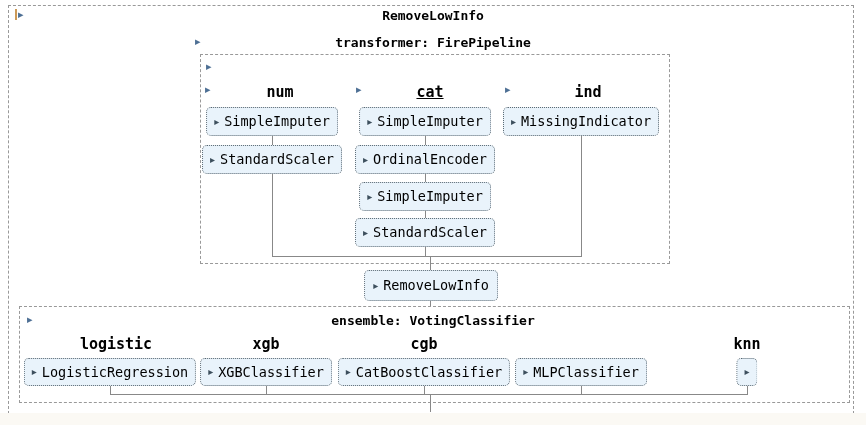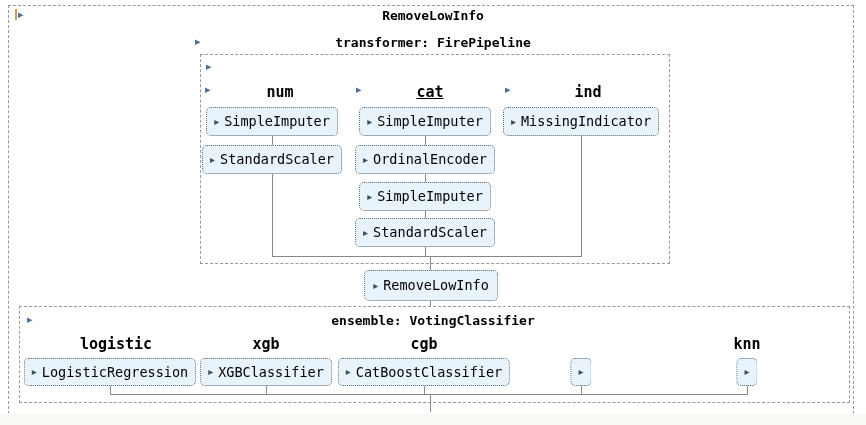--- a/index.html
+++ b/index.html
@@ -123,20 +123,21 @@
   <div class="est" style="left:266px;top:358px;height:28px;">
     <span class="tri">▸</span>
     <span>XGBClassifier</span>
   </div>
   <div class="est" style="left:424px;top:358px;height:28px;">
     <span class="tri">▸</span>
     <span>CatBoostClassifier</span>
   </div>
   <div class="est" style="left:581px;top:358px;height:28px;">
     <span class="tri">▸</span>
+    <span>MLPClassifier</span>
   </div>
   <div class="est" style="left:747px;top:358px;height:28px;">
     <span class="tri">▸</span>
   </div>
 
   <div class="vline" style="left:110px;top:386px;height:8px;"></div>
   <div class="vline" style="left:266px;top:386px;height:8px;"></div>
   <div class="vline" style="left:424px;top:386px;height:8px;"></div>
   <div class="vline" style="left:581px;top:386px;height:8px;"></div>
   <div class="vline" style="left:747px;top:386px;height:8px;"></div>

